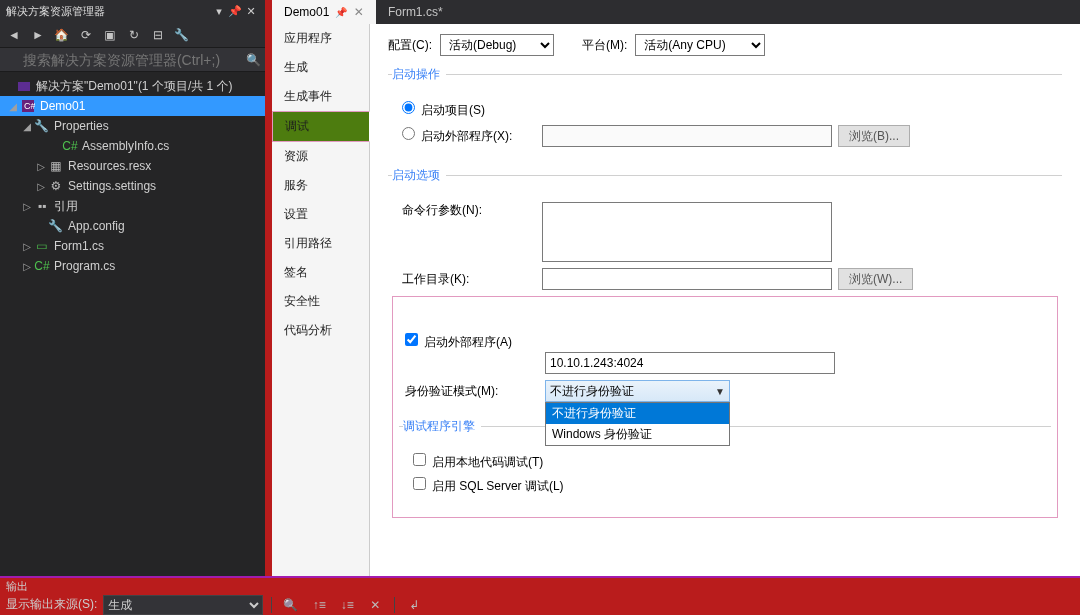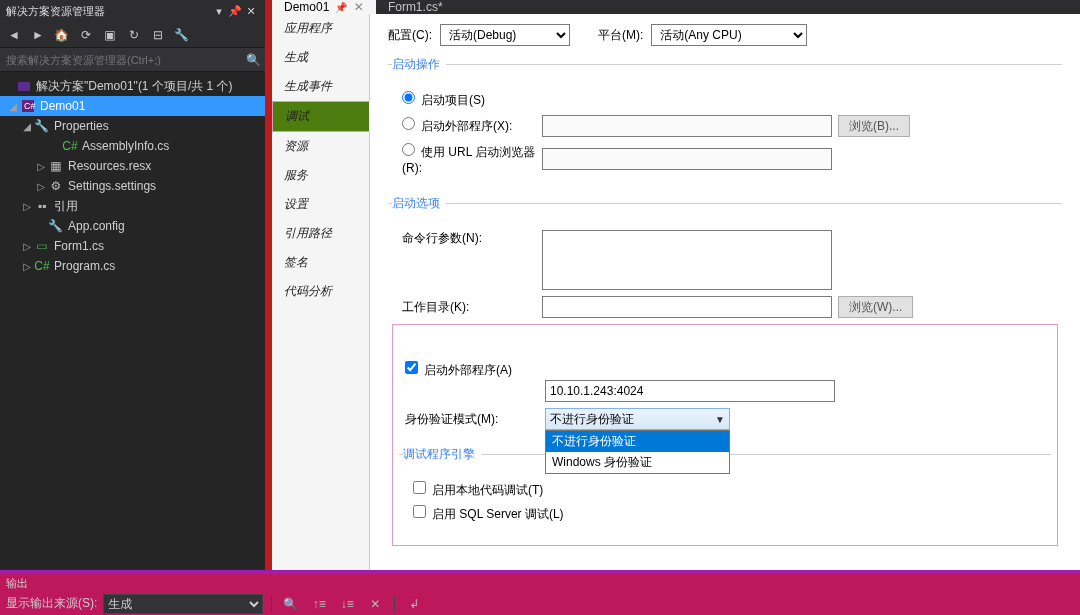--- a/index.html
+++ b/index.html
@@ -17,21 +17,21 @@
   .top-area { display: flex; flex: 1; min-height: 0; }
 
   
   .sol-panel { width: 272px; background: #252526; display: flex; flex-direction: column; border-right: 7px solid #b91c1c; }
   .sol-title { height: 22px; background: #2d2d30; display: flex; align-items: center; padding: 0 6px; font-size: 11px; color: #ddd; }
   .sol-title .spacer { flex: 1; }
   .sol-title .winbtn { width: 16px; height: 16px; display: flex; align-items: center; justify-content: center; color: #ccc; cursor: pointer; }
   .sol-toolbar { height: 26px; background: #2d2d30; border-bottom: 1px solid #1b1b1c; display: flex; align-items: center; padding: 0 4px; gap: 4px; }
   .sol-toolbar .tbtn { width: 20px; height: 20px; display: flex; align-items: center; justify-content: center; color: #c5c5c5; cursor: pointer; }
   .sol-search-row { height: 24px; display:flex; align-items:center; background:#333337; border-bottom:1px solid #1b1b1c; }
-  .sol-search { flex:1; height: 22px; background: transparent; border: none; color: #999; padding: 0 6px; font-size: 11px; outline:none; }
+  .sol-search { flex:1; height: 22px; background: transparent; border: none; color: #999; padding: 0 6px; font-size: 14px; outline:none;text-align:center; }
   .sol-search-row .sicon { width:22px; text-align:center; color:#999; }
   .tree { flex: 1; overflow: auto; padding: 4px 0; }
   .tree-row { display: flex; align-items: center; height: 20px; padding-right: 4px; cursor: pointer; color: #d0d0d0; }
   .tree-row.selected { background: #3399ff; color: #fff; }
   .tree-row .indent { display:inline-block; }
   .tw { width: 14px; text-align: center; color: #a0a0a0; font-size: 10px; }
   .nicon { width: 16px; height: 16px; display: inline-flex; align-items:center; justify-content:center; margin-right: 4px; }
   .nicon.sol svg rect{fill:#5c2d91;}
   .nicon.proj svg{color:#7cc247;}
   .nicon.wrench{color:#c5c5c5;}
@@ -44,21 +44,21 @@
   
   .doc-area { flex: 1; display: flex; flex-direction: column; background: #f5f5f5; }
   .doc-tabs { height: 24px; background: #2d2d30; display: flex; align-items: stretch; }
   .doc-tab { padding: 0 12px; display: flex; align-items: center; color: #c5c5c5; font-size: 12px; cursor: pointer; position: relative; gap:6px;}
   .doc-tab.active { background: #f5f5f5; color: #000; }
   .doc-tab .pin{font-size:10px; color:#888;}
   .doc-tab .close{font-size:12px; color:#888;}
   .doc-body { flex: 1; display: flex; background: #ffffff; }
 
   
-  .vnav { width: 98px; background: #f5f5f5; border-right: 1px solid #ccc; font-style: italic; }
+  .vnav { width: 98px; background: #f5f5f5; border-right: 1px solid #ccc; }
   .vnav-item { padding: 6px 12px; font-size: 12px; color: #1e1e1e; cursor: pointer; }
   .vnav-item.active { background: #4d7c0f; border: 1px solid #e29ac0; border-right: 1px solid #fff; margin-right:-1px; }
 
   .prop-content { flex:1; background:#fff; padding: 10px 18px; overflow:auto; color:#000; }
   .prop-row { display:flex; align-items:center; margin-bottom:10px; gap:8px; }
   .prop-row label{color:#000;}
   .combo { height:22px; border:1px solid #7a7a7a; background:#fff; font-size:12px; padding:0 4px; }
   fieldset { border:1px solid #d0d0d0; border-left:none; border-right:none; border-bottom:none; padding: 12px 4px 4px 4px; margin-bottom:10px; }
   fieldset legend { font-size:12px; color:#3b82f6; padding-right:6px; }
   .form-line { display:flex; align-items:center; margin:6px 0 6px 10px; }
@@ -70,21 +70,21 @@
   .highlight-box { border:1px solid #e29ac0; padding:6px 2px 12px 2px; margin-top:4px; }
 
   .auth-combo-wrap{position:relative; width:185px;}
   .auth-combo { width:185px; height:22px; border:1px solid #7eb4ea; background:linear-gradient(#eaf3fb,#d7e8f8); font-size:12px; display:flex; align-items:center; justify-content:space-between; padding:0 4px; cursor:pointer;}
   .auth-combo .arrow{font-size:10px;color:#333;}
   .dropdown { position:absolute; top:22px; left:0; width:185px; border:1px solid #767676; background:#fff; z-index:10;}
   .dropdown-item { padding:2px 6px; font-size:12px; color:#000; cursor:pointer;}
   .dropdown-item.sel{background:#0078d7;color:#fff;}
 
   
-  .out-panel { height: 45px; background:#be185d; border-top:4px solid #a21caf; display:flex; flex-direction:column;}
+  .out-panel { height: 39px; background:#b91c1c; border-top:2px solid #a21caf; display:flex; flex-direction:column;}
   .out-title { height:20px; display:flex; align-items:center; padding:0 6px; font-size:11px; color:#ccc;}
   .out-toolbar { height:25px; display:flex; align-items:center; padding:0 6px; gap:6px; color:#ccc; font-size:12px;}
   .out-toolbar .sel{ width:160px; height:20px; background:#333337; border:1px solid #434346; color:#ccc; font-size:12px;}
   .out-toolbar .obtn{width:22px;text-align:center;color:#bbb;cursor:pointer;}
   .vdiv{width:1px;height:16px;background:#434346;margin:0 2px;}
 </style>
 </head>
 <body>
 
 <div class="top-area">
@@ -199,45 +199,42 @@
       <div class="vnav">
         <div class="vnav-item">应用程序</div>
         <div class="vnav-item">生成</div>
         <div class="vnav-item">生成事件</div>
         <div class="vnav-item active">调试</div>
         <div class="vnav-item">资源</div>
         <div class="vnav-item">服务</div>
         <div class="vnav-item">设置</div>
         <div class="vnav-item">引用路径</div>
         <div class="vnav-item">签名</div>
+        <div class="vnav-item">安全性</div>
         <div class="vnav-item">代码分析</div>
       </div>
       <div class="prop-content">
         <div class="prop-row">
           <label>配置(C):</label>
-          <select class="combo" style="width:130px"><option>活动(Debug)</option></select>
+          <select class="combo" style="width:114px"><option>活动(Debug)</option></select>
           <span style="width:12px"></span>
           <label>平台(M):</label>
-          <select class="combo" style="width:156px"><option>活动(Any CPU)</option></select>
+          <select class="combo" style="width:130px"><option>活动(Any CPU)</option></select>
         </div>
 
         <fieldset>
           <legend>启动操作</legend>
           <div class="form-line">
             <label style="width:auto"><input type="radio" name="sa" checked="" style=""><span>启动项目(S)</span></label>
           </div>
           <div class="form-line">
             <label><input type="radio" name="sa" style=""><span>启动外部程序(X):</span></label>
             <input class="txt" style="width: 290px;" disabled="">
             <span style="width:6px"></span>
             <button class="btnw" disabled="">浏览(B)...</button>
-          </div>
-          <div class="form-line">
-            <label><input type="radio" name="sa" style=""><span>使用 URL 启动浏览器(R):</span></label>
-            <input class="txt" style="width: 290px;" disabled="">
           </div>
         </fieldset>
 
         <fieldset>
           <legend>启动选项</legend>
           <div class="form-line" style="align-items:flex-start">
             <label>命令行参数(N):</label>
             <textarea class="txt" style="width: 290px;"></textarea>
           </div>
           <div class="form-line">

